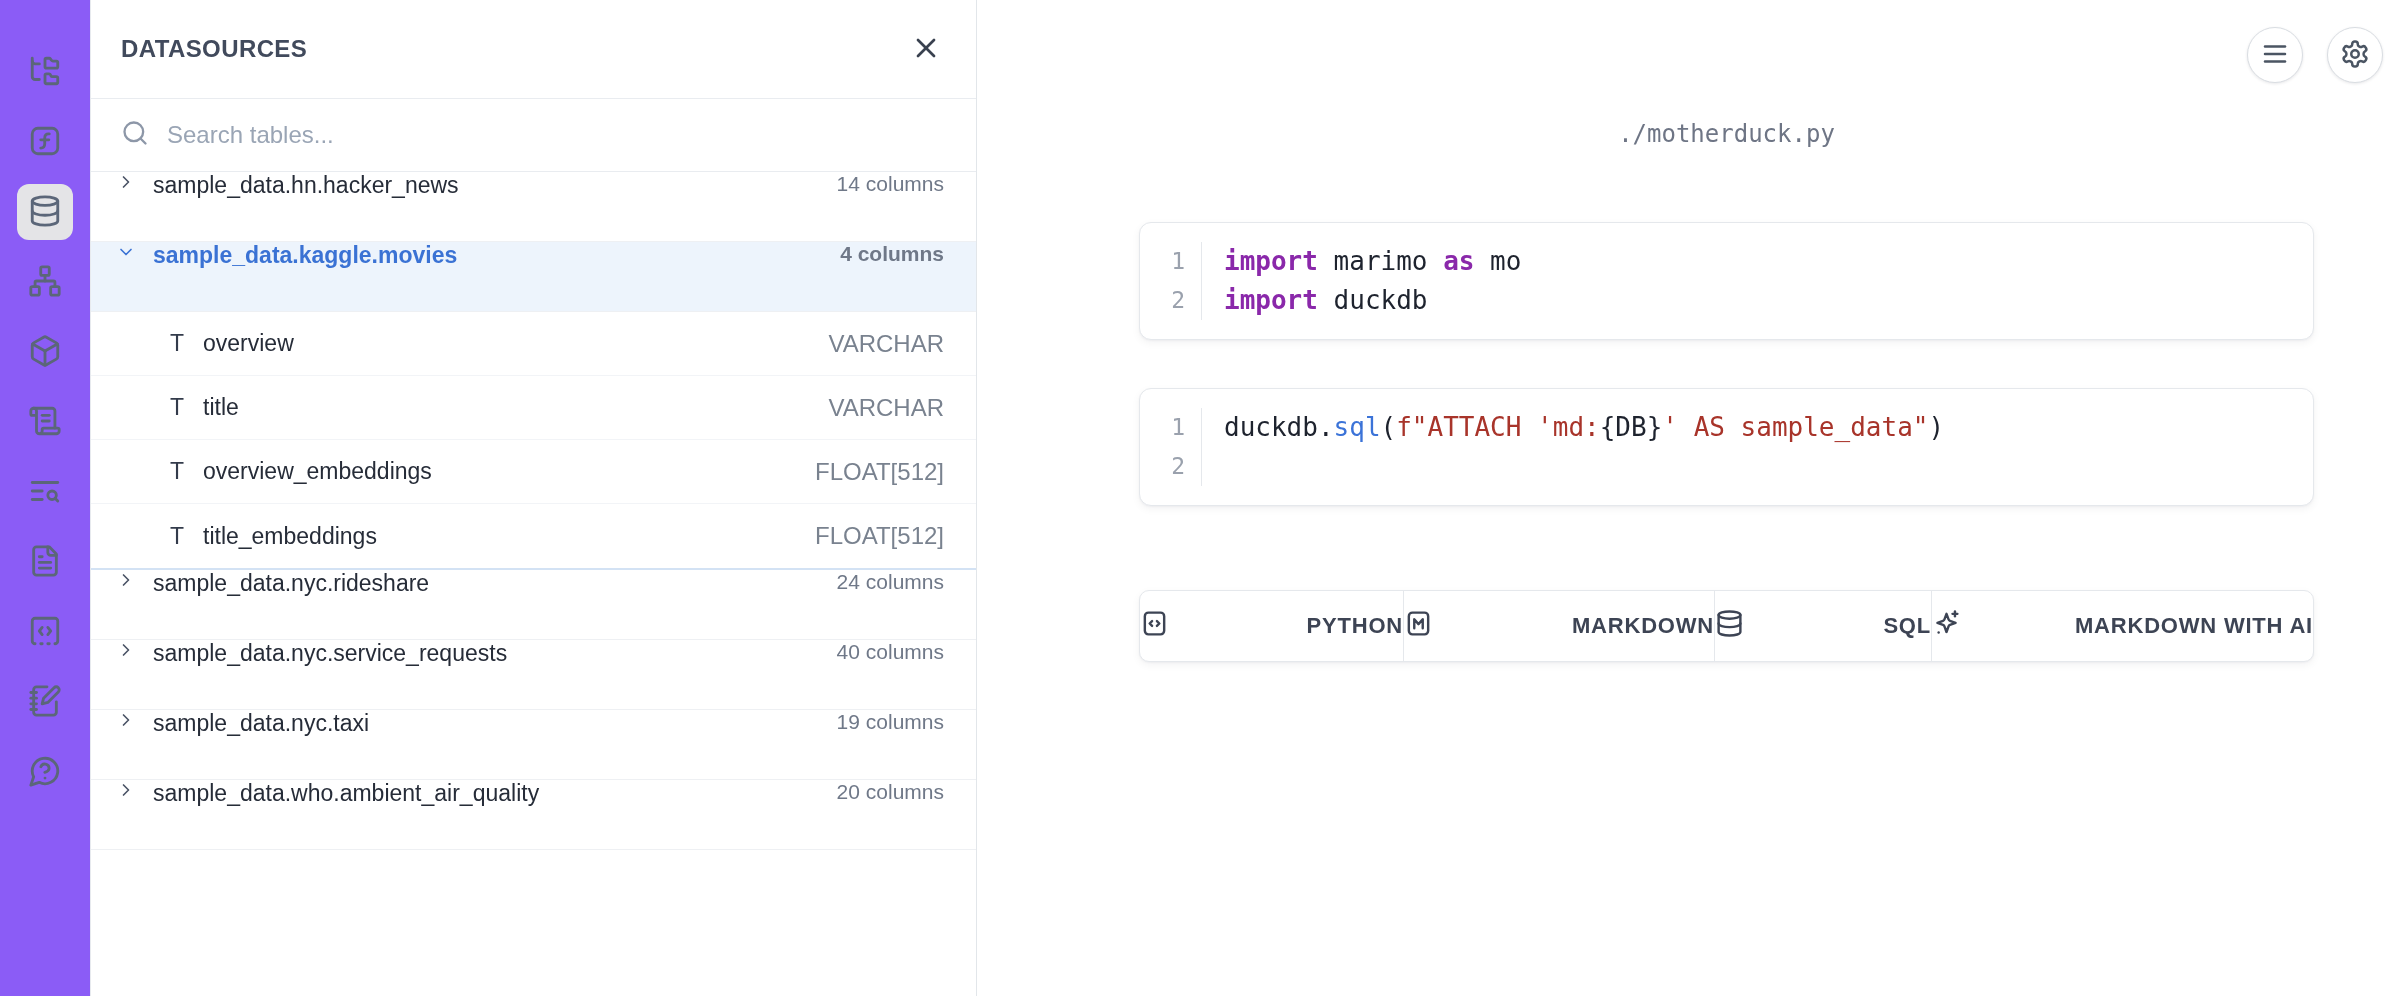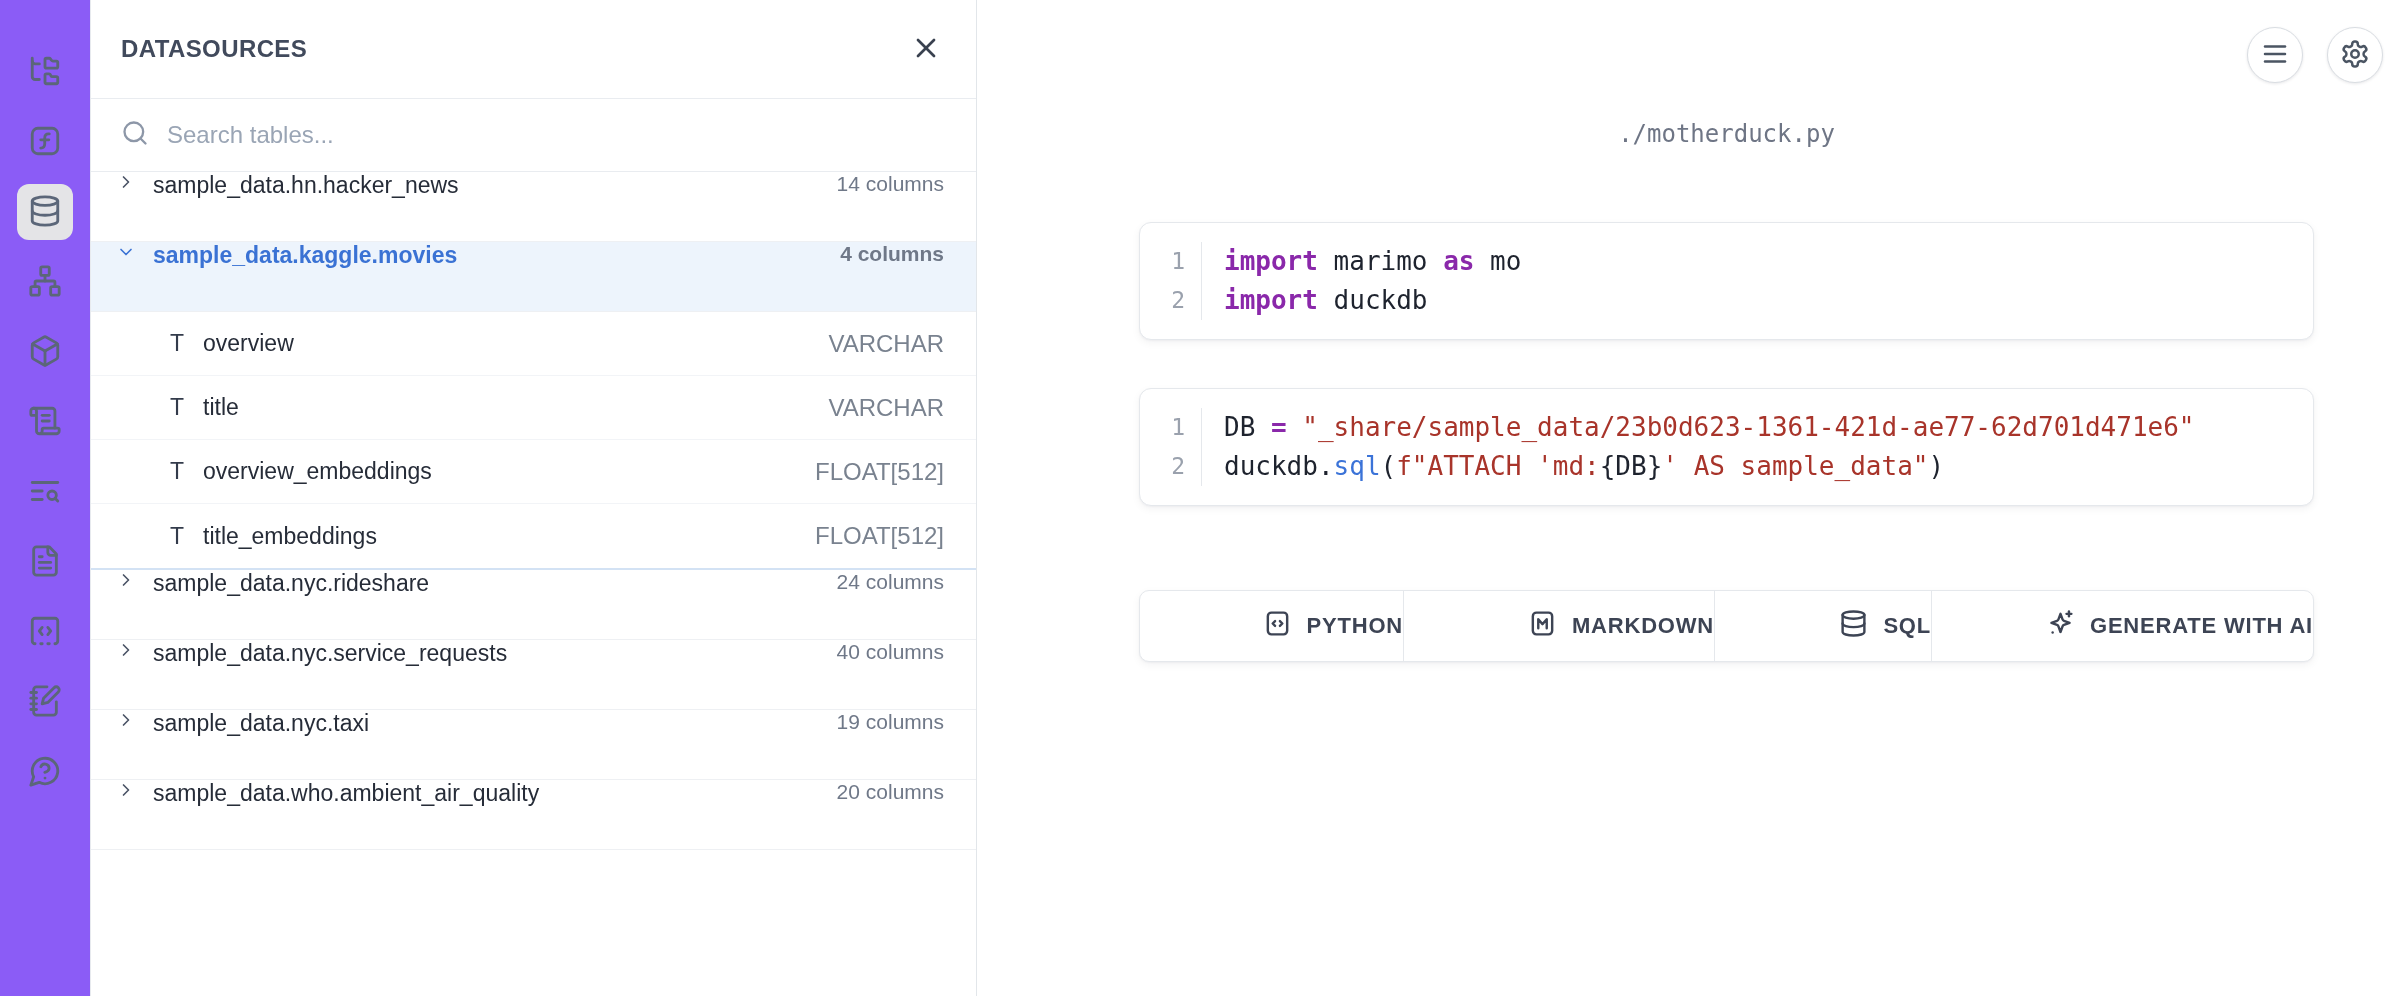--- a/index.html
+++ b/index.html
@@ -74,21 +74,21 @@
   .code-line { font-family:"DejaVu Sans Mono", monospace; font-size:26px; line-height:39px;
                white-space:pre; color:#1e232e; }
   .tok-kw  { color:#8a28aa; font-weight:700; }
   .tok-str { color:#a8342a; }
   .tok-fn  { color:#3b73d8; }
   .tok-plain { color:#1e232e; }
 
   .add-bar { margin-top:84px; height:72px; display:flex; background:#fff;
              border:1px solid #e5e8ec; border-radius:10px;
              box-shadow:0 1px 2px rgba(15,23,42,.04), 0 3px 8px rgba(15,23,42,.05); }
-  .add-btn { display:flex; align-items:center; justify-content:flex-end; gap:15px;
+  .add-btn { display:flex; align-items:center; justify-content:space-between; gap:15px;
              border:none; background:none; cursor:pointer; color:#3d4454;
              font-size:22px; font-weight:bold; letter-spacing:.8px;
              font-family:"Liberation Sans", sans-serif; }
   .add-btn:not(:last-child) { border-right:1px solid #e5e8ec; }
   .add-btn svg { width:29px; height:29px; flex:0 0 auto; }
   .seg-1 { width:264px; } .seg-2 { width:311px; } .seg-3 { width:217px; } .seg-4 { flex:1; }
 </style>
 </head>
 <body>
 
@@ -322,21 +322,20 @@
           <div class="code-line"><span class="tok-kw">import</span><span class="tok-plain"> duckdb</span></div>
         </div>
       </div>
 
       <div class="cell">
         <div class="gutter">
           <span class="lnum">1</span>
           <span class="lnum">2</span>
         </div>
         <div class="codecol">
-          <div class="code-line"><span class="tok-plain">DB </span><span class="tok-kw">=</span><span class="tok-plain"> </span><span class="tok-str">"_share/sample_data/23b0d623-1361-421d-ae77-62d701d471e6"</span></div>
           <div class="code-line"><span class="tok-plain">duckdb.</span><span class="tok-fn">sql</span><span class="tok-plain">(</span><span class="tok-str">f"ATTACH 'md:</span><span class="tok-plain">{DB}</span><span class="tok-str">' AS sample_data"</span><span class="tok-plain">)</span></div>
         </div>
       </div>
 
       <div class="add-bar">
         <button class="add-btn seg-1">
           <span><svg viewBox="0 0 24 24" fill="none" stroke="currentColor" stroke-width="2" stroke-linecap="round" stroke-linejoin="round" width="29" height="29">
                 <rect x="4" y="3" width="16" height="18" rx="3"></rect>
                 <path d="m10 10-2 2 2 2"></path>
                 <path d="m14 14 2-2-2-2"></path>
@@ -358,19 +357,19 @@
               </svg></span>
           <span>SQL</span>
         </button>
         <button class="add-btn seg-4">
           <span><svg viewBox="0 0 24 24" fill="none" stroke="currentColor" stroke-width="2" stroke-linecap="round" stroke-linejoin="round" width="29" height="29">
                 <path d="M12 4l1.7 4.6a2 2 0 0 0 1.2 1.2L19.5 11.5l-4.6 1.7a2 2 0 0 0-1.2 1.2L12 19l-1.7-4.6a2 2 0 0 0-1.2-1.2L4.5 11.5l4.6-1.7a2 2 0 0 0 1.2-1.2Z"></path>
                 <path d="M19 2v4"></path>
                 <path d="M21 4h-4"></path>
                 <path d="M5.5 19.5h.01"></path>
               </svg></span>
-          <span>GENERATE WITH AI</span>
+          <span>MARKDOWN WITH AI</span>
         </button>
       </div>
     </div>
   </section>
 
 </div>
 
 </body></html>

